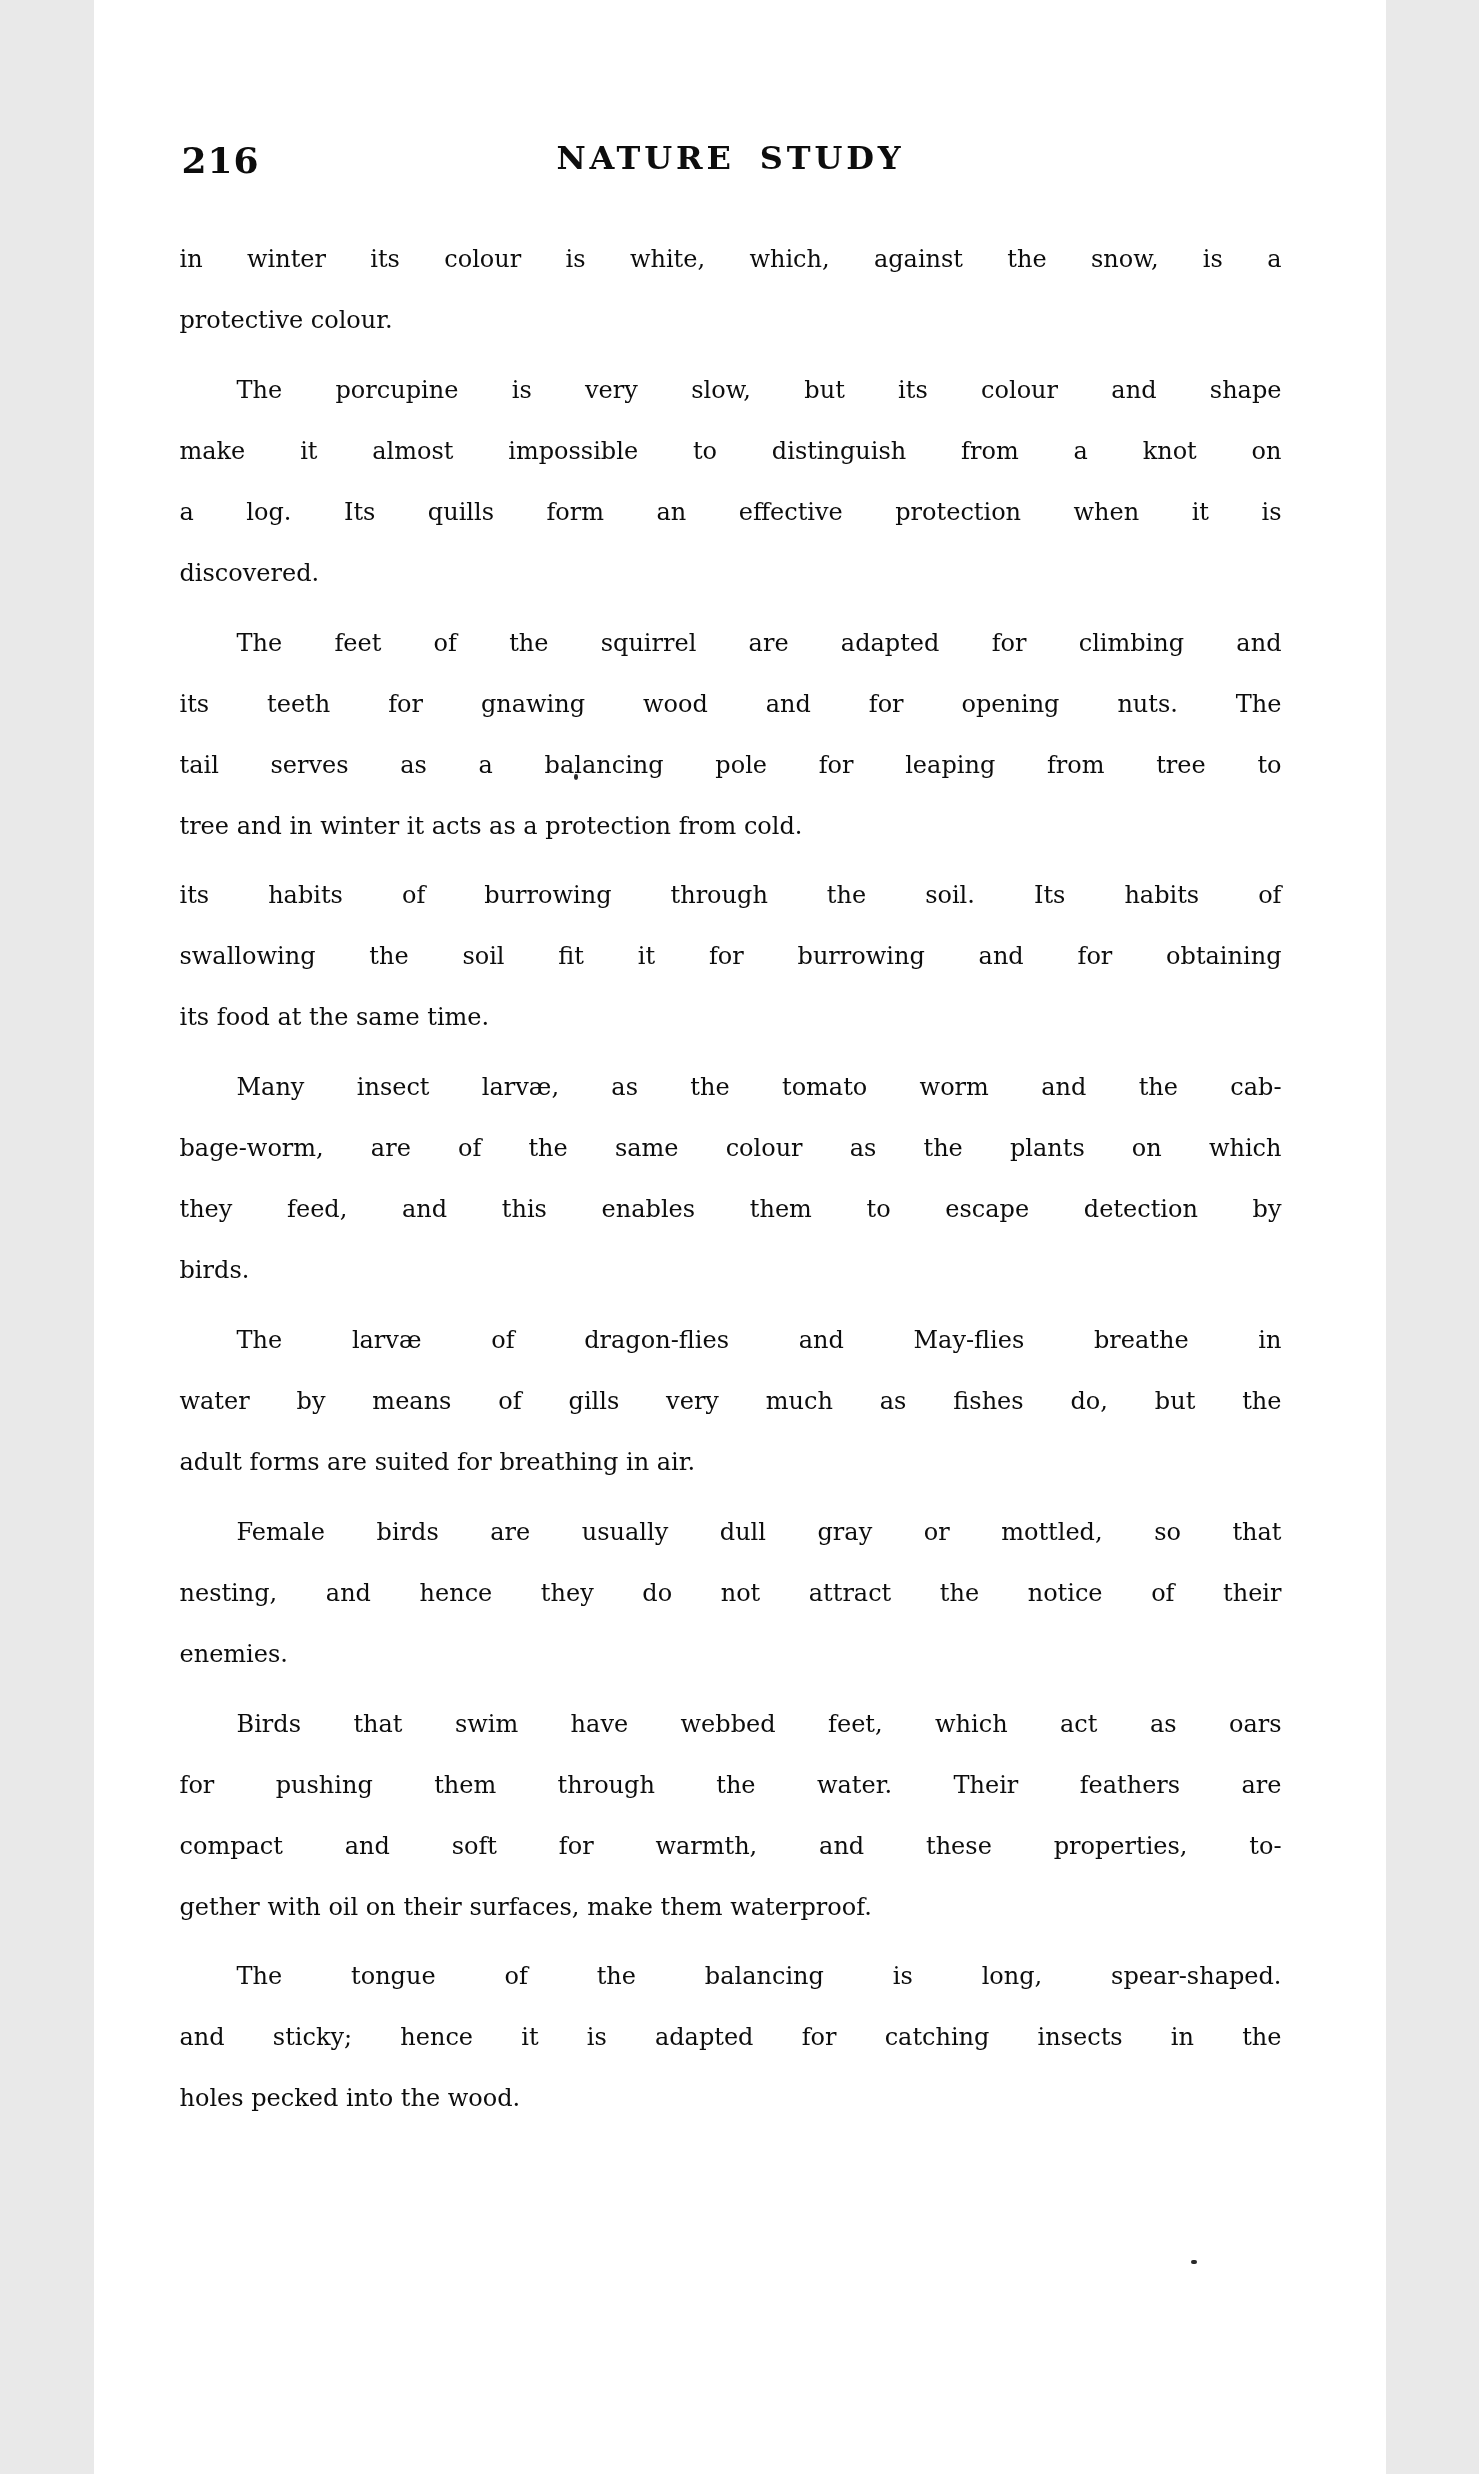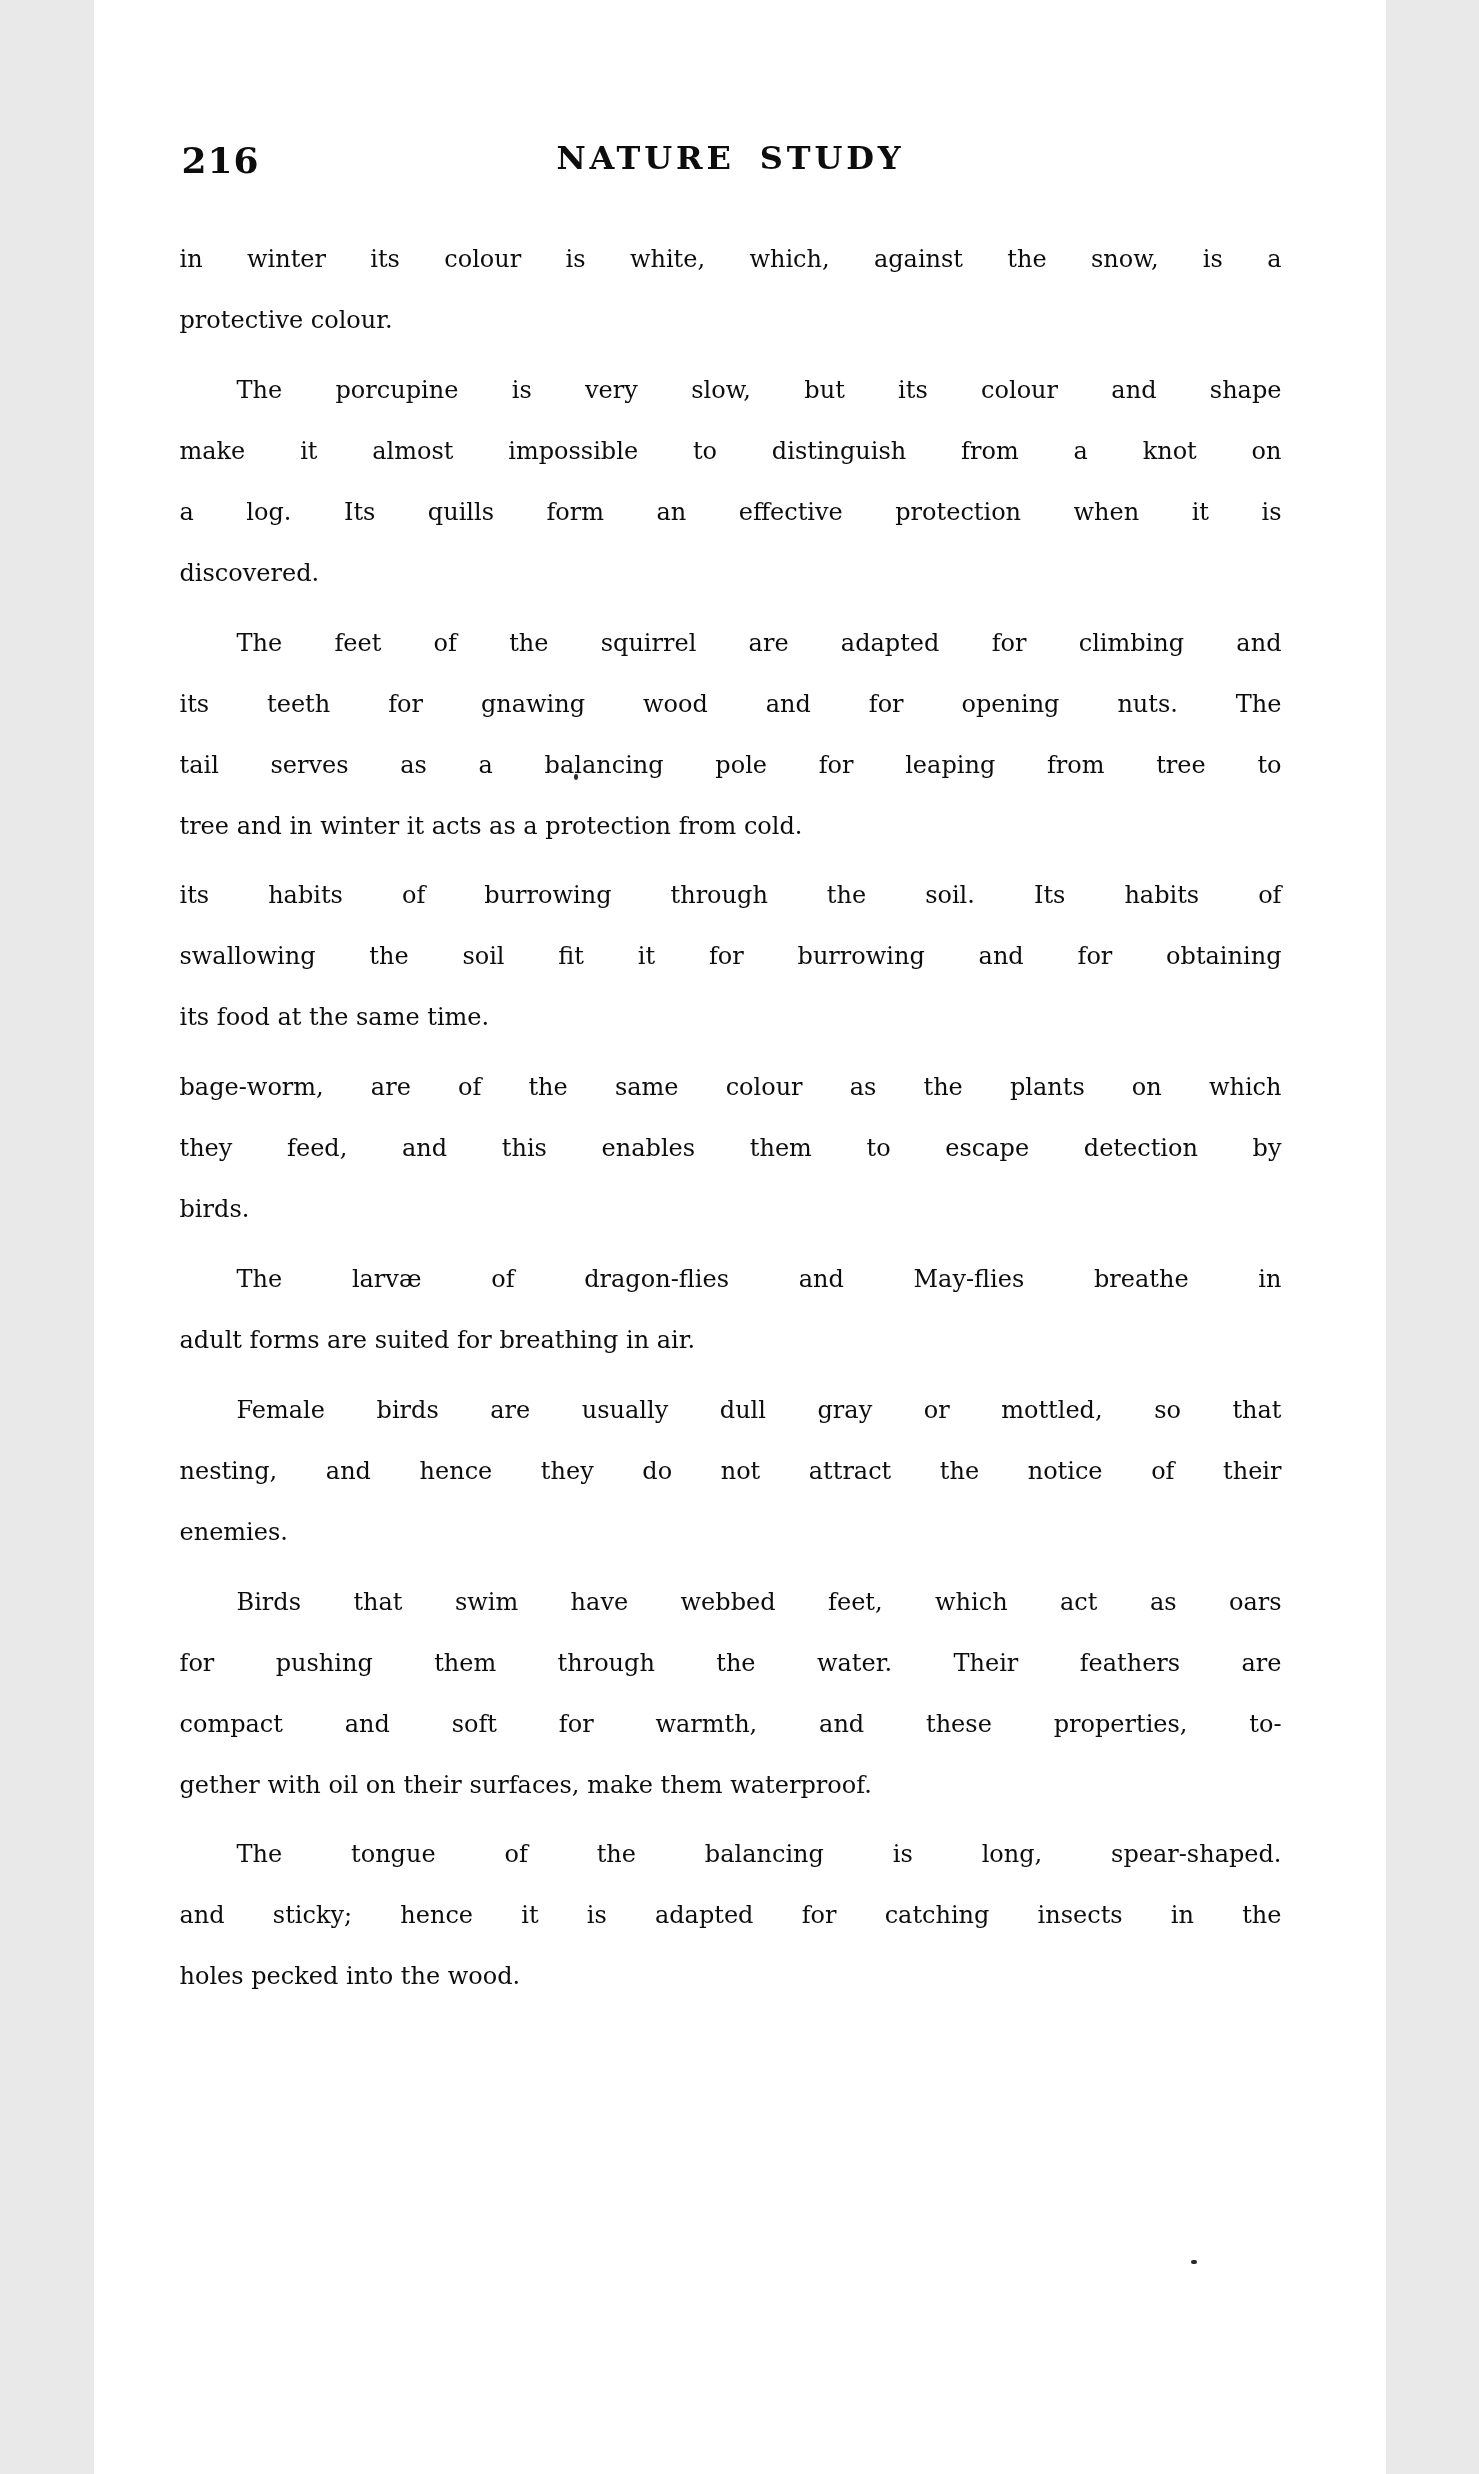--- a/index.html
+++ b/index.html
@@ -103,27 +103,29 @@
         <span class="line last">tree and in winter it acts as a protection from cold.</span>
       </p>
 
       <p class="para">
         <span class="line">its habits of burrowing through the soil. Its habits of</span>
         <span class="line">swallowing the soil fit it for burrowing and for obtaining</span>
         <span class="line last">its food at the same time.</span>
       </p>
 
       <p class="para">
+        <span class="line indent">Many insect larvæ, as the tomato worm and the cab-</span>
         <span class="line">bage-worm, are of the same colour as the plants on which</span>
         <span class="line">they feed, and this enables them to escape detection by</span>
         <span class="line last">birds.</span>
       </p>
 
       <p class="para">
         <span class="line indent">The larvæ of dragon-flies and May-flies breathe in</span>
+        <span class="line">water by means of gills very much as fishes do, but the</span>
         <span class="line last">adult forms are suited for breathing in air.</span>
       </p>
 
       <p class="para">
         <span class="line indent">Female birds are usually dull gray or mottled, so that</span>
         <span class="line">nesting, and hence they do not attract the notice of their</span>
         <span class="line last">enemies.</span>
       </p>
 
       <p class="para">

